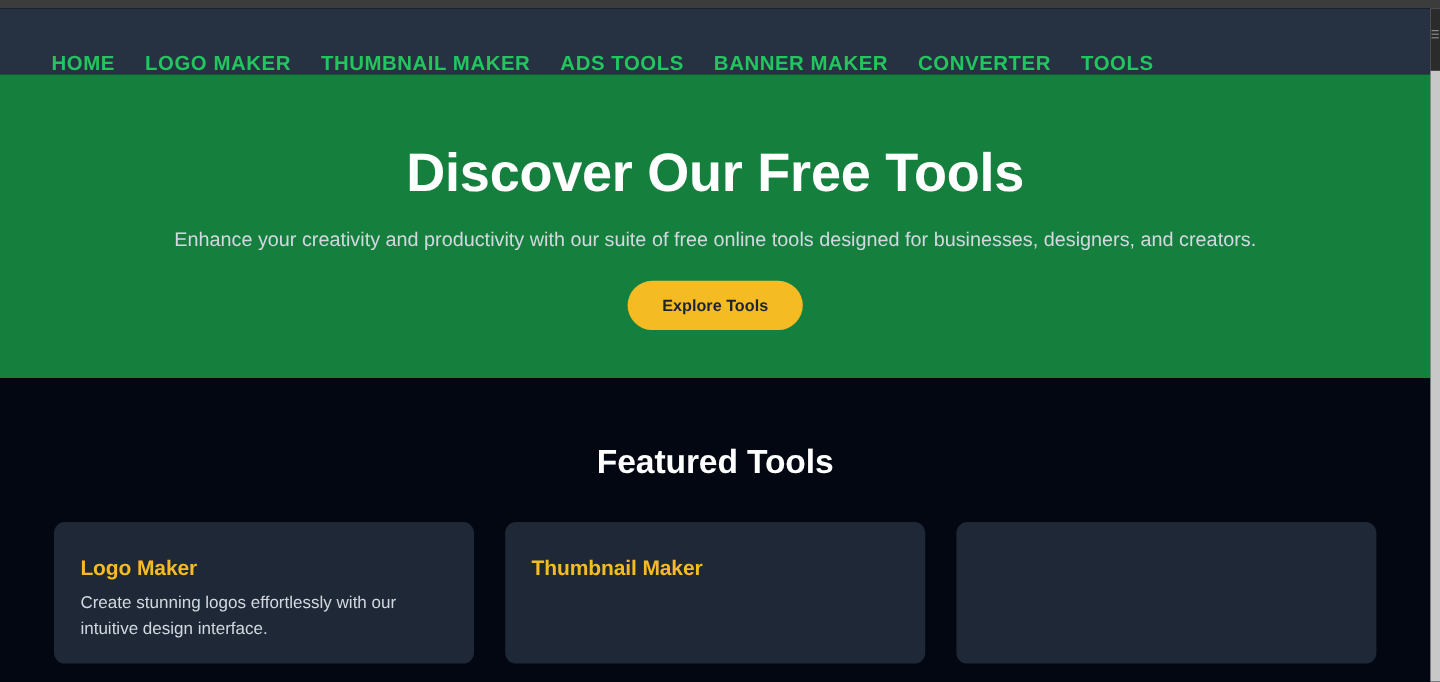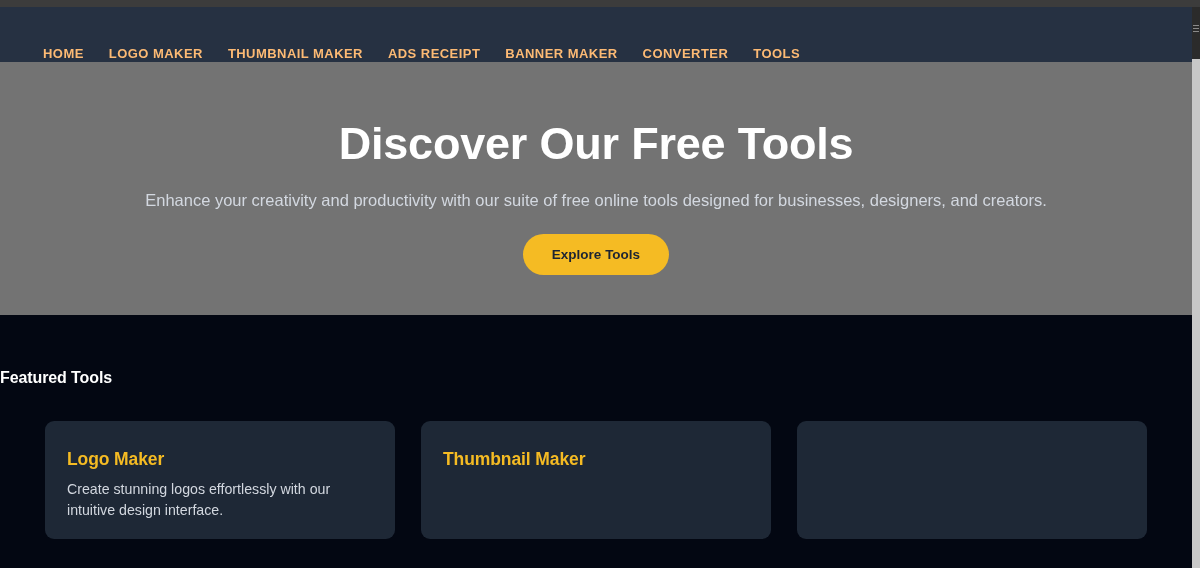--- a/index.html
+++ b/index.html
@@ -47,36 +47,36 @@
 
   
   #navbar {
     position:absolute; top:0; left:0;
     width:1192px; height:55px;
     background:#263142;
     display:flex; align-items:center;
     padding-left:43px;
   }
   .nav-link {
-    color:#fdba74;
-    font-size:13px;
+    color:#22c55e;
+    font-size:17px;
     font-weight:bold;
     letter-spacing:0.45px;
     text-decoration:none;
     margin-right:25px;
     white-space:nowrap;
     cursor:pointer;
     margin-top:37px;
   }
 
   
   #hero {
     position:absolute; top:55px; left:0;
     width:1192px; height:253px;
-    background:#737373;
+    background:#15803d;
     text-align:center;
   }
   #hero-title {
     color:#ffffff;
     font-size:45px;
     font-weight:bold;
     letter-spacing:-0.2px;
     padding-top:58px;
     line-height:1.08;
   }
@@ -103,22 +103,23 @@
   }
 
   
   #featured-section {
     position:absolute; top:308px; left:0;
     width:1192px; height:253px;
     background:#030712;
   }
   #featured-title {
     color:#ffffff;
-    font-size:16px;
-    font-weight:bold;
+    font-size:28px;
+    font-weight:bold;
+    text-align:center;
     padding-top:54px;
     letter-spacing:-0.1px;
   }
   #tool-cards {
     display:flex;
     justify-content:space-between;
     padding:34px 45px 0 45px;
   }
   .tool-card {
     width:350px;
@@ -145,21 +146,21 @@
 <body>
 
 <div id="browser-chrome-strip"></div>
 
 <div id="page-viewport">
 
   <nav id="navbar">
     <a class="nav-link">HOME</a>
     <a class="nav-link">LOGO MAKER</a>
     <a class="nav-link">THUMBNAIL MAKER</a>
-    <a class="nav-link">ADS RECEIPT</a>
+    <a class="nav-link">ADS TOOLS</a>
     <a class="nav-link">BANNER MAKER</a>
     <a class="nav-link">CONVERTER</a>
     <a class="nav-link">TOOLS</a>
   </nav>
 
   <section id="hero">
     <h1 id="hero-title">Discover Our Free Tools</h1>
     <p id="hero-subtitle">Enhance your creativity and productivity with our suite of free online tools designed for businesses, designers, and creators.</p>
     <button id="explore-tools-button">Explore Tools</button>
   </section>

